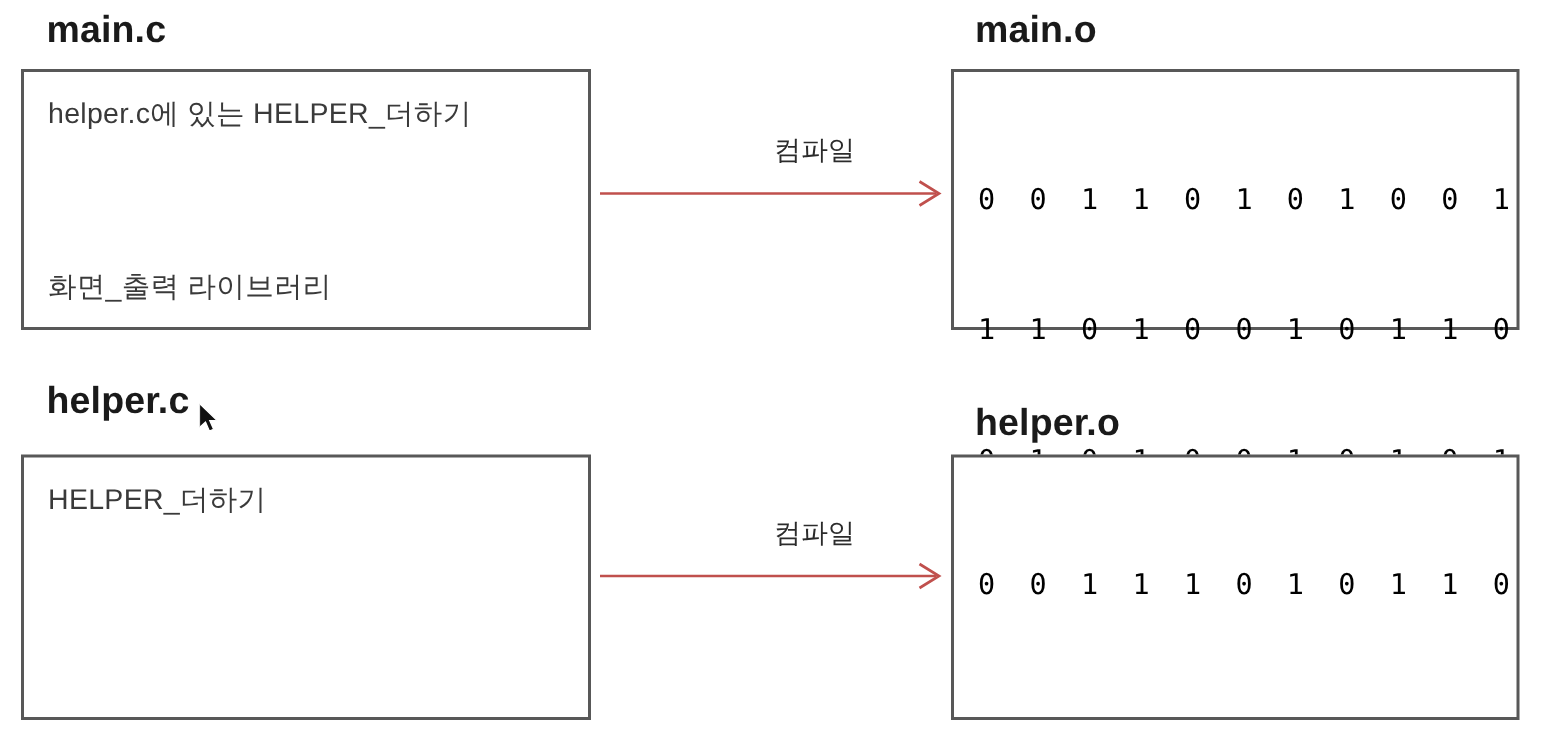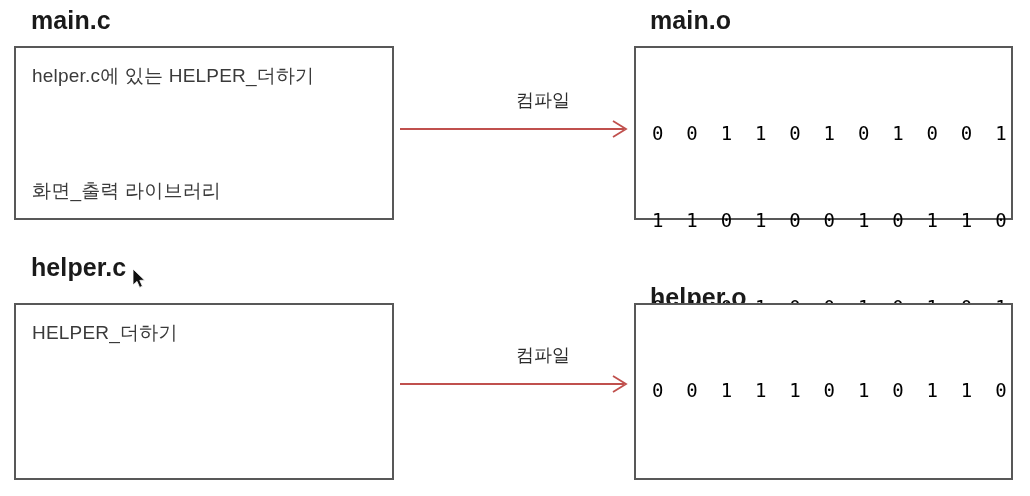--- a/index.html
+++ b/index.html
@@ -124,21 +124,21 @@
   <div class="src-line" style="left:32px; top:320px;">HELPER_더하기</div>
 
   <div class="arrow-wrap" style="left:400px; top:343px; width:235px; height:60px;">
     <div class="arrow-label" style="left:70px; top:0px; width:100px;">컴파일</div>
     <svg width="235" height="30" style="position:absolute; left:0; top:26px;">
       <line x1="0" y1="15" x2="224" y2="15" stroke="#c0504d" stroke-width="1.8"></line>
       <polyline points="213,7 226,15 213,23" fill="none" stroke="#c0504d" stroke-width="1.8"></polyline>
     </svg>
   </div>
 
-  <div class="file-label" style="left:650px; top:268px;margin-top:15px;">helper.o</div>
+  <div class="file-label" style="left:650px; top:268px;">helper.o</div>
 
   <div class="box" style="left:634px; top:303px; width:379px; height:177px;">
   </div>
 
   <div class="bin-block" style="left:652px; top:318px;">
     <div class="bin-row">0  0  1  1  1  0  1  0  1  1  0</div>
     
     
   </div>
 

